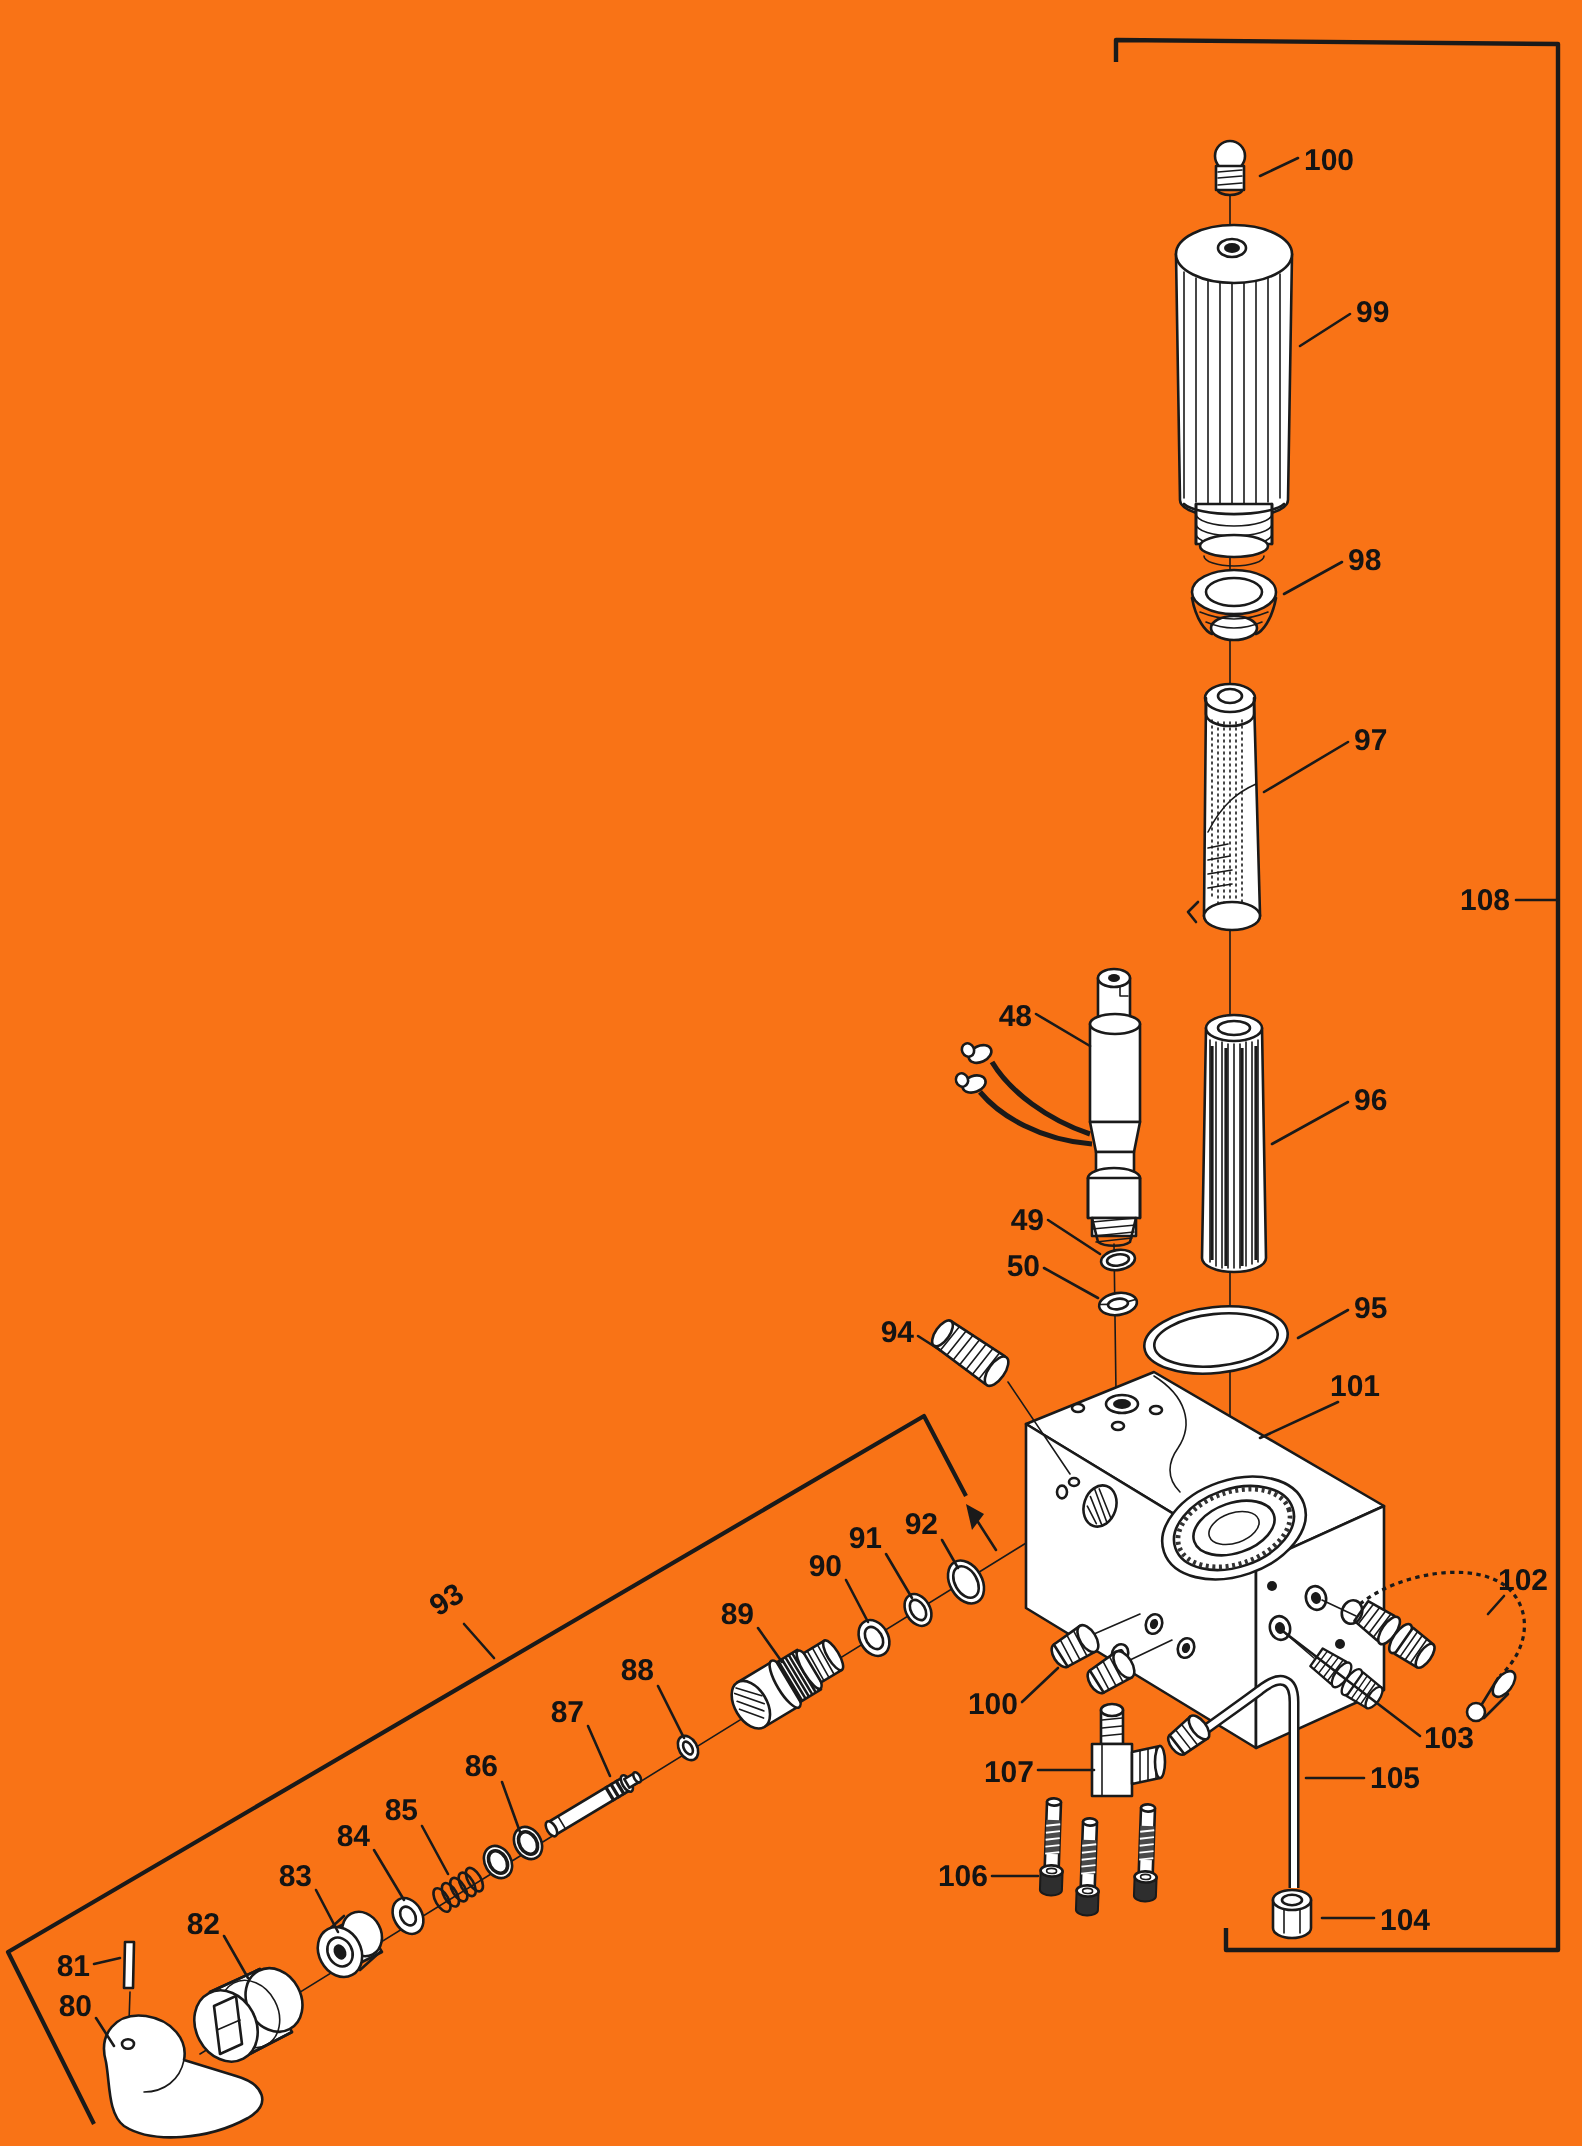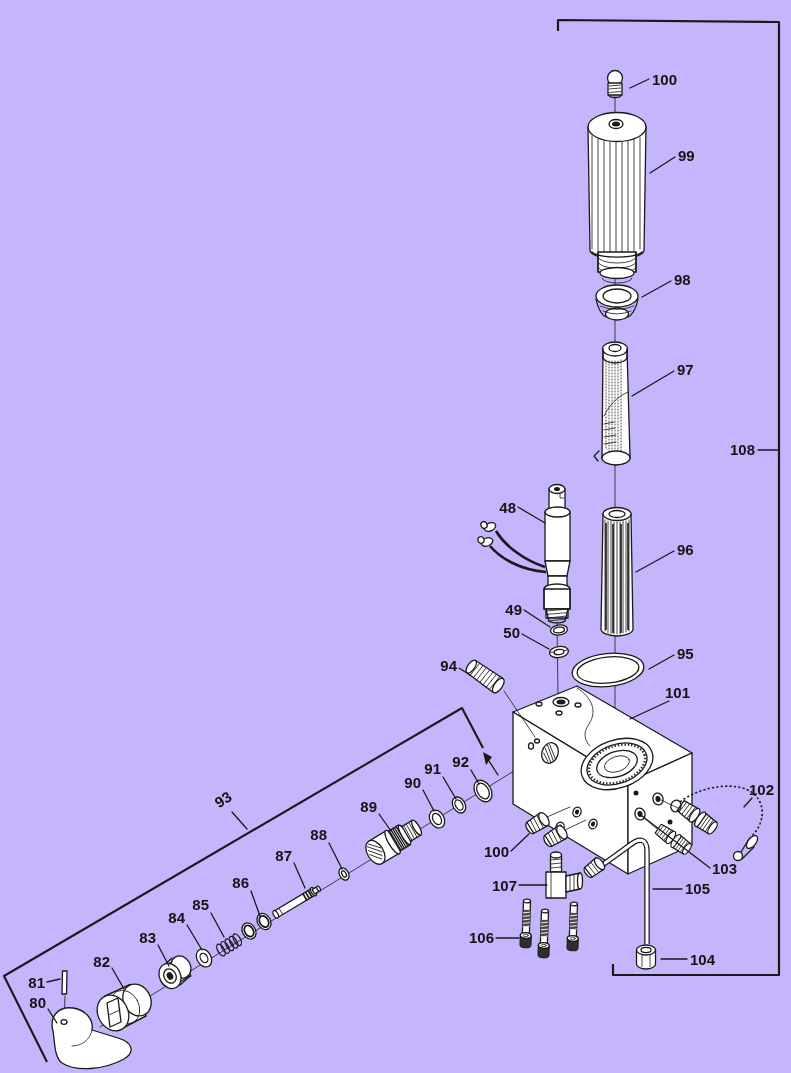--- a/index.html
+++ b/index.html
@@ -1,16 +1,16 @@
 <!DOCTYPE html>
 <html><head>
 <meta charset="utf-8">
 <style>
   html,body{margin:0;padding:0;background:#e8e8e8;}
-  #page{width:791px;height:1073px;background:#c4b5fd;position:relative;overflow:hidden;}
+  #page{width:791px;height:1073px;background:#f97316;position:relative;overflow:hidden;}
   svg{display:block;}
   .ln{stroke:#1a1a1a;fill:none;stroke-width:1.3;stroke-linecap:round;stroke-linejoin:round;}
   .fw{fill:#ffffff;stroke:#1a1a1a;stroke-width:1.3;stroke-linecap:round;stroke-linejoin:round;}
   .thin{stroke-width:0.8;}
   .hv{stroke-width:1.8;}
   .lbl{font-family:"Liberation Sans",sans-serif;font-size:15px;font-weight:700;fill:#141414;}
 </style>
 </head>
 <body>
 

